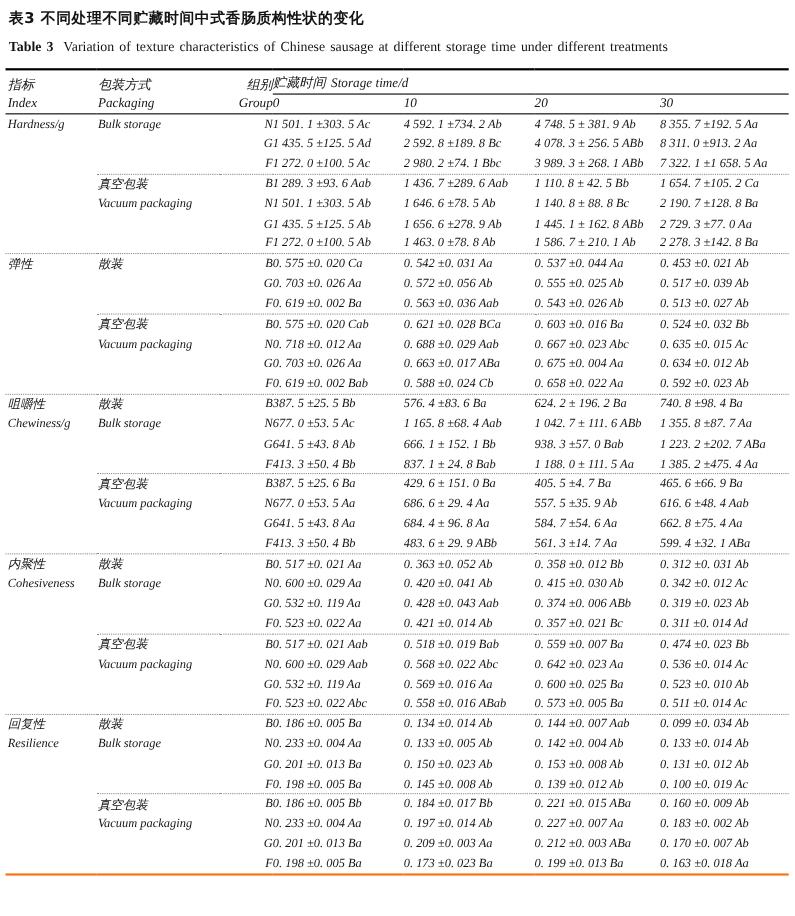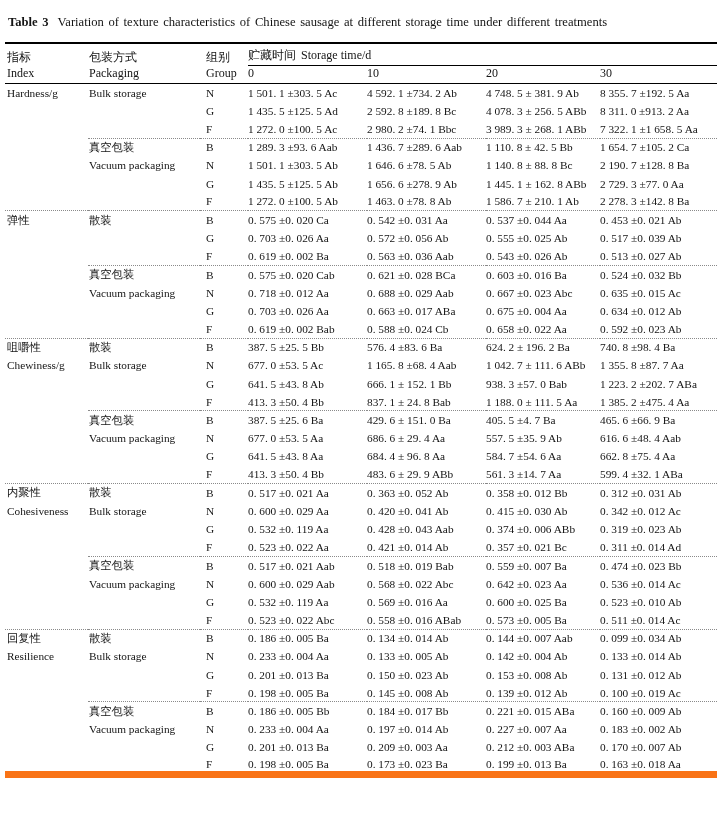--- a/index.html
+++ b/index.html
@@ -29,21 +29,22 @@
   }
   .title-en .lbl { font-weight: 700; margin-right: 9px; }
 
   table.data {
     border-collapse: collapse;
     table-layout: fixed;
     width: 712px;
     margin-top: 12px;
     margin-left: -3px;
     border-top: 2px solid #000;
-    border-bottom: 7px solid #f97316;
+    border-bottom: 2px solid #f97316;
+    font-style: italic;
   }
   col.c-index { width: 83px; }
   col.c-pack  { width: 112px; }
   col.c-group { width: 48px; }
   col.c-t0    { width: 119px; }
   col.c-t1    { width: 119px; }
   col.c-t2    { width: 114px; }
   col.c-t3    { width: 117px; }
 
   thead td {
@@ -60,31 +61,32 @@
   tbody td {
     height: 18.2px;
     font-size: 11.3px;
     padding: 0;
     white-space: nowrap;
     overflow: hidden;
     vertical-align: middle;
   }
   td.col-index { padding-left: 2px; }
   td.col-pack  { padding-left: 1px; }
-  td.col-group { padding-left: 6px; }
+  td.col-group { padding-left: 6px; text-align: right; }
   td.col-val   { padding-right: 2px; }
 
   tr.sec-sep td { border-top: 1px dotted #8a8a8a; }
   tr.pack-sep td.sep { border-top: 1px dotted #8a8a8a; }
 </style>
 </head>
 <body>
 
 <div class="page">
 
+  <div class="title-zh">表3  不同处理不同贮藏时间中式香肠质构性状的变化</div>
 
   <div class="title-en">
     <span class="lbl">Table 3</span><span>Variation of texture characteristics of Chinese sausage at different storage time under different treatments</span>
   </div>
 
   <table class="data">
     <colgroup>
       <col class="c-index">
         <col class="c-pack">
         <col class="c-group">

